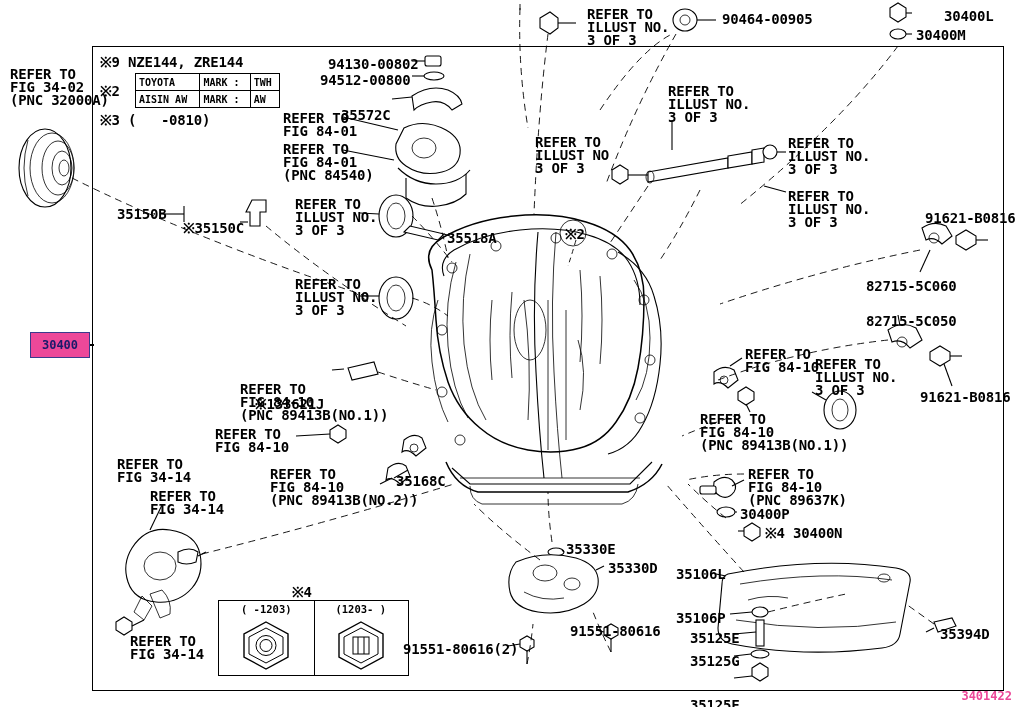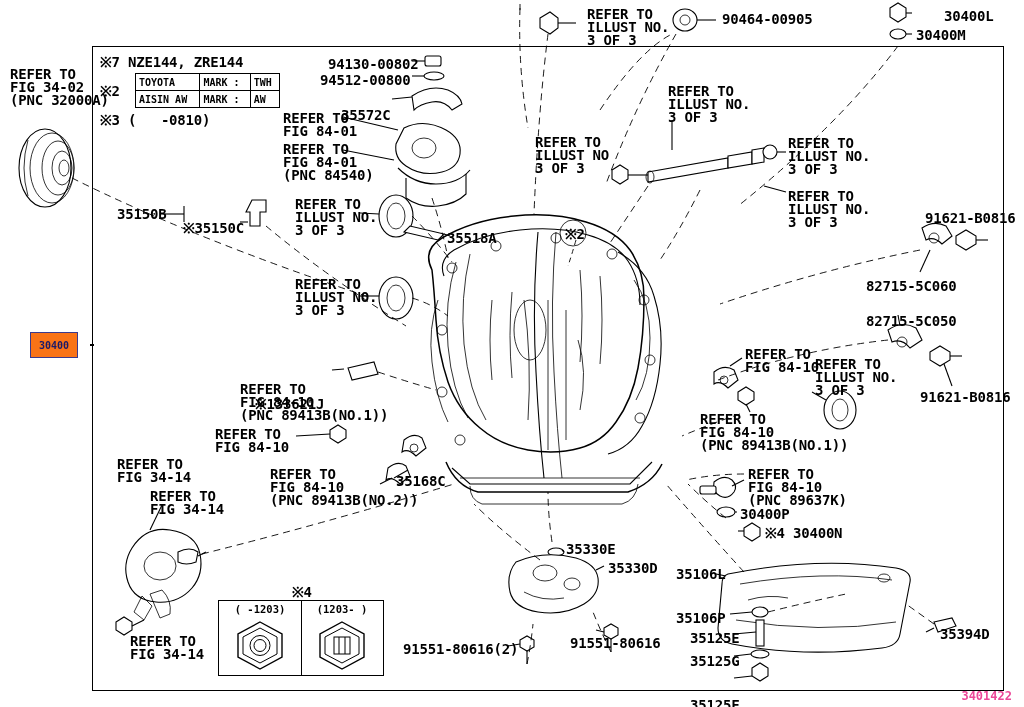--- a/index.html
+++ b/index.html
@@ -34,28 +34,28 @@
     width: 912px;
     height: 645px;
     border: 1.5px solid #000;
     box-sizing: border-box;
   }
   
   #maincode {
     position: absolute;
     left: 30px;
     top: 332px;
-    width: 48px;
+    width: 60px;
     height: 26px;
     border: 1.5px solid #3a3a8c;
-    background: #f97316;
+    background: #ec4899;
     box-sizing: border-box;
     color: #1a1a6a;
     font-family: "DejaVu Sans Mono", monospace;
-    font-size: 10px;
+    font-size: 12px;
     font-weight: bold;
     display: flex;
     align-items: center;
     justify-content: center;
   }
   #maincode-line {
     position: absolute;
     left: 90px;
     top: 344px;
     width: 4px;
@@ -80,21 +80,21 @@
     padding: 1px 3px;
     height: 14px;
     white-space: nowrap;
   }
 
   
   #box4 {
     position: absolute;
     left: 218px;
     top: 600px;
-    width: 166px;
+    width: 191px;
     height: 76px;
     border: 1.2px solid #000;
     box-sizing: border-box;
     padding-left: 19px;
   }
   #box4 .divider {
     position: absolute;
     left: 50%;
     top: 0;
     width: 1.2px;
@@ -130,21 +130,21 @@
 </head>
 <body>
 
 <div id="page">
 
   <div id="frame"></div>
 
   <div id="maincode">30400</div>
   <div id="maincode-line"></div>
 
-  <div class="lbl" style="left:100px; top:56px;">※7 NZE144, ZRE144</div>
+  <div class="lbl" style="left:100px; top:56px;">※9 NZE144, ZRE144</div>
   <div class="lbl" style="left:100px; top:85px;">※2</div>
   <div class="lbl" style="left:100px; top:114px;">※3 (   -0810)</div>
 
   <table id="legend">
     <tbody>
         <tr>
       <td>TOYOTA</td>
       <td>MARK :</td>
       <td>TWH</td>
     </tr>
@@ -548,16 +548,16 @@
 FIG 34-14</div>
   <div class="lbl" style="left:566px; top:543px;">35330E</div>
   <div class="lbl" style="left:608px; top:562px;">35330D</div>
   <div class="lbl" style="left:676px; top:568px;">35106L</div>
   <div class="lbl" style="left:676px; top:612px;">35106P</div>
   <div class="lbl" style="left:690px; top:632px;">35125E</div>
   <div class="lbl" style="left:690px; top:655px;">35125G</div>
   <div class="lbl" style="left:690px; top:699px;text-align:center;">35125F</div>
   <div class="lbl" style="left:940px; top:628px;">35394D</div>
   <div class="lbl" style="left:403px; top:643px;">91551-80616(2)</div>
-  <div class="lbl" style="left:570px; top:625px;margin-top:12px;">91551-80616</div>
+  <div class="lbl" style="left:570px; top:625px;">91551-80616</div>
 
   <div id="docnum">3401422</div>
 </div>
 
 </body></html>

